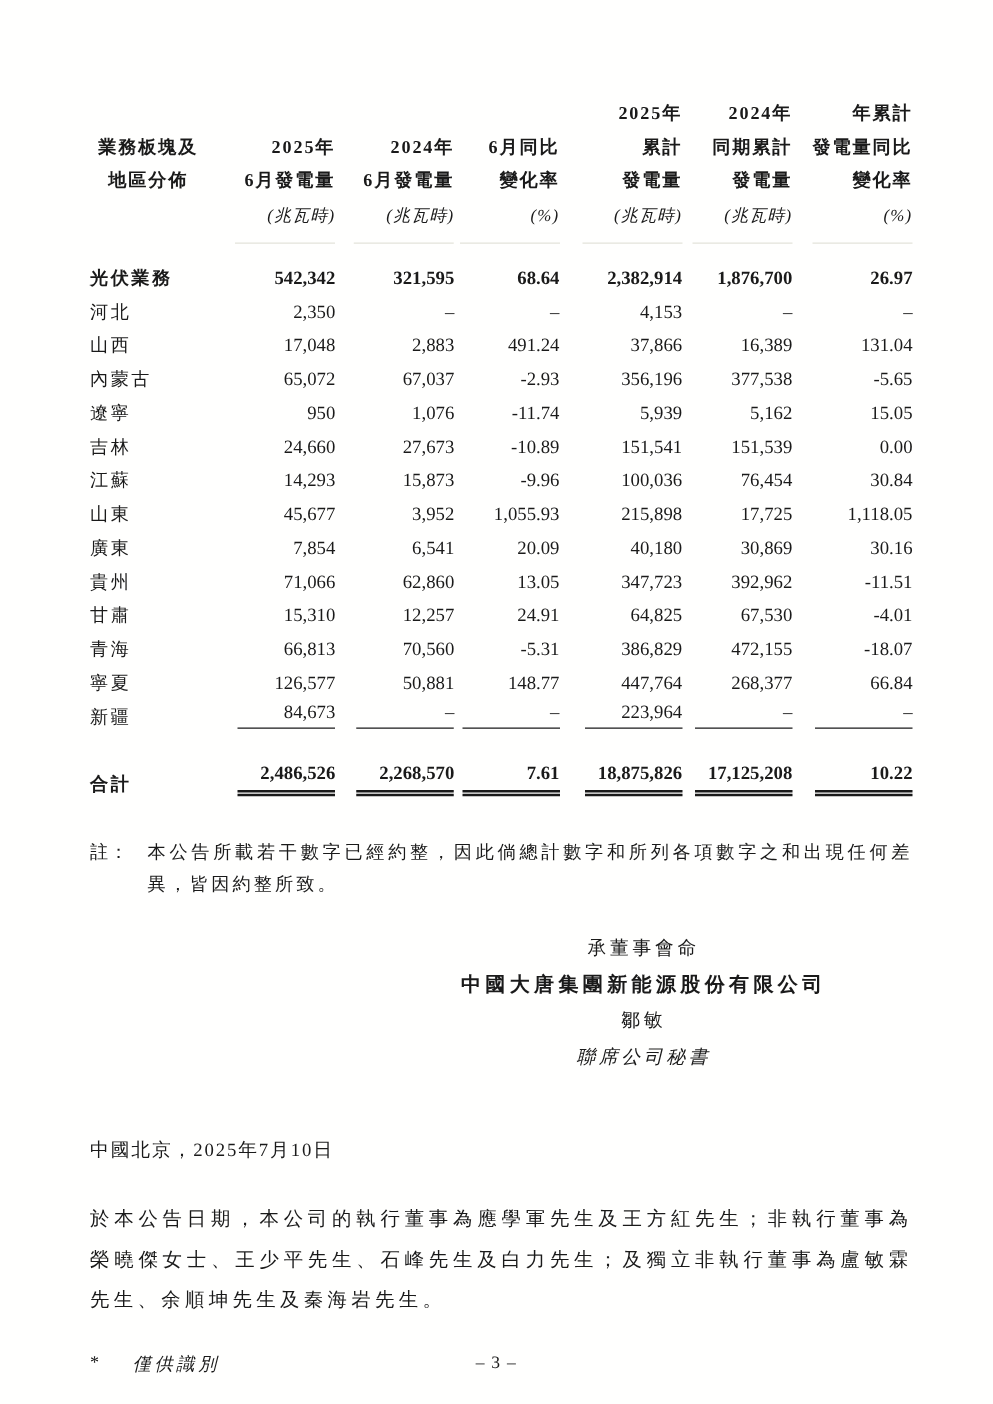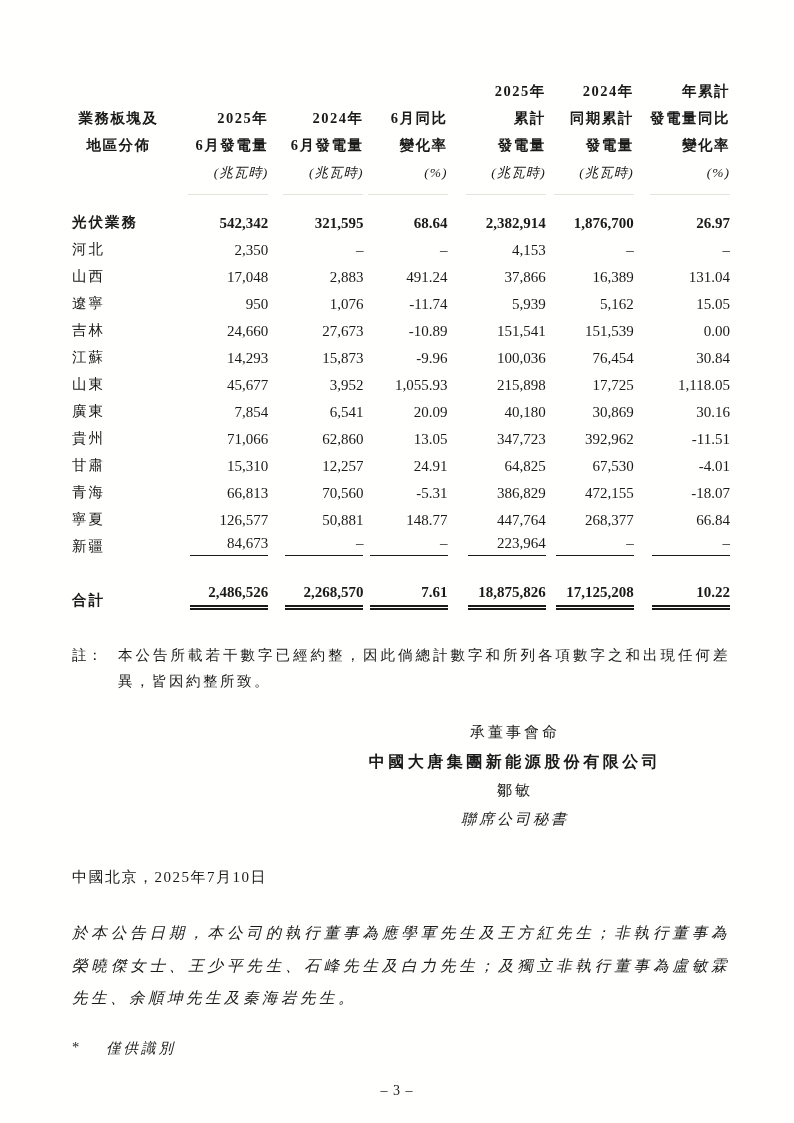--- a/index.html
+++ b/index.html
@@ -115,27 +115,26 @@
   .sig-company {
     font-weight: bold;
     font-size: 16px;
     letter-spacing: 3.5px;
   }
   .sig-name { font-weight: normal; }
   .sig-title { font-style: italic; }
 
   
   .dateline {
-    margin-top: 34px;
+    margin-top: 50px;
     font-size: 15px;
     letter-spacing: 1.5px;
   }
   .directors {
     margin-top: 30px;
-    font-style: italic;
     font-size: 15.5px;
     letter-spacing: 3.5px;
     line-height: 2.1;
     text-align: justify;
   }
   .footnote {
     display: flex;
     margin-top: 24px;
     font-size: 14.5px;
     font-style: italic;
@@ -243,20 +242,29 @@
       <tr>
         <td class="lab">山西</td>
         <td><span class="num">17,048</span></td>
         <td><span class="num">2,883</span></td>
         <td><span class="num">491.24</span></td>
         <td><span class="num">37,866</span></td>
         <td><span class="num">16,389</span></td>
         <td><span class="num">131.04</span></td>
       </tr>
       <tr>
+        <td class="lab">內蒙古</td>
+        <td><span class="num">65,072</span></td>
+        <td><span class="num">67,037</span></td>
+        <td><span class="num">-2.93</span></td>
+        <td><span class="num">356,196</span></td>
+        <td><span class="num">377,538</span></td>
+        <td><span class="num">-5.65</span></td>
+      </tr>
+      <tr>
         <td class="lab">遼寧</td>
         <td><span class="num">950</span></td>
         <td><span class="num">1,076</span></td>
         <td><span class="num">-11.74</span></td>
         <td><span class="num">5,939</span></td>
         <td><span class="num">5,162</span></td>
         <td><span class="num">15.05</span></td>
       </tr>
       <tr>
         <td class="lab">吉林</td>

